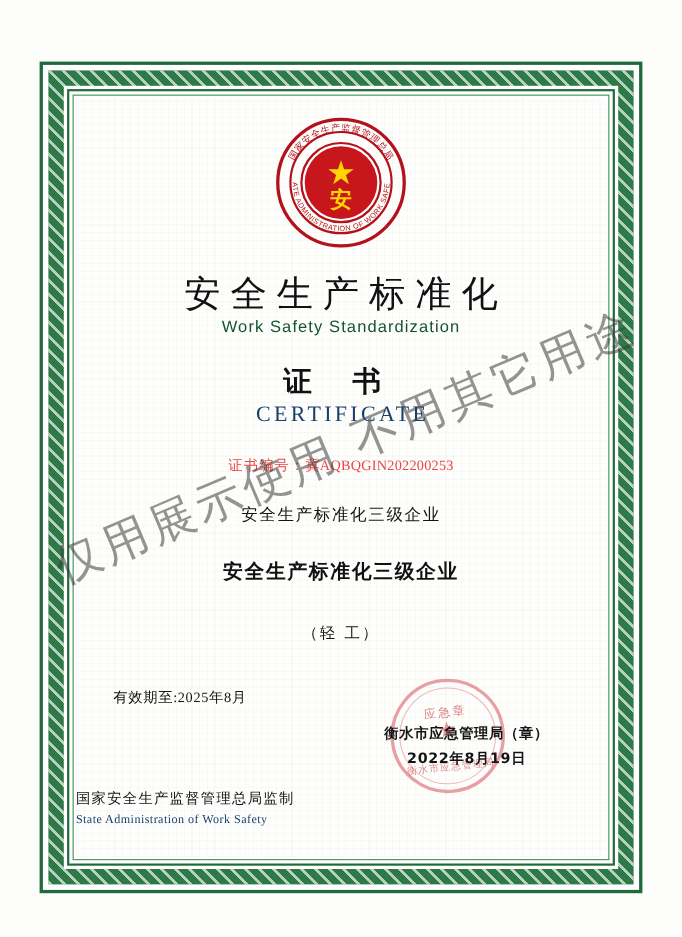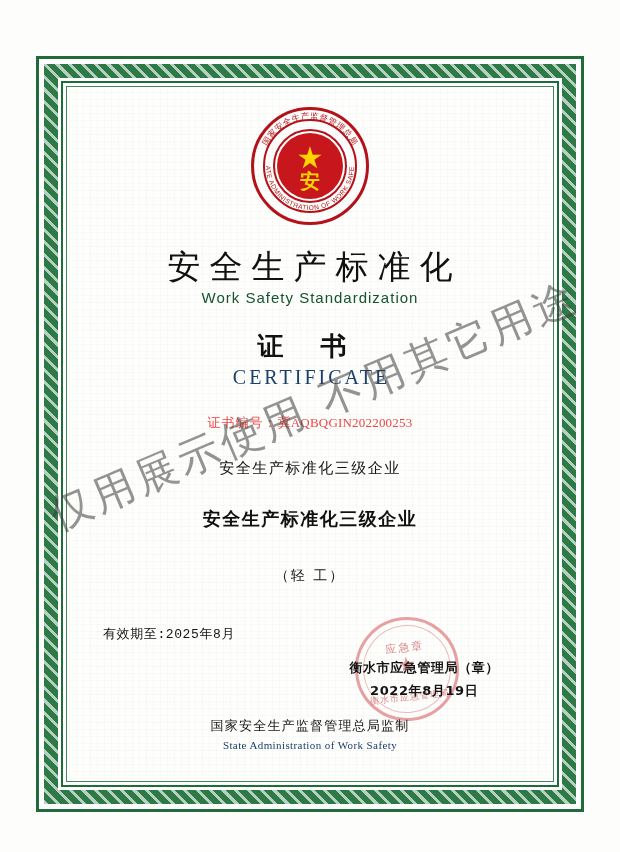--- a/index.html
+++ b/index.html
@@ -236,21 +236,21 @@
     margin-top: 22px;
   }
 
   .validity {
     position: absolute;
     left: 34px;
     top: 536px;
     font-size: 13px;
     color: #141414;
     letter-spacing: 0.6px;
-    font-family: Liberation Mono, monospace;
+    font-family: Liberation Serif, serif;
   }
 
   .issuer-block {
     position: absolute;
     right: 52px;
     top: 568px;
     text-align: center;
     font-size: 13px;
     color: #141414;
     letter-spacing: 0.6px;
@@ -305,21 +305,20 @@
     font-size: 9px;
     color: rgba(190,25,30,0.7);
     letter-spacing: 1px;
     font-family: "DejaVu Sans", "Liberation Sans", sans-serif;
   }
 
   .footer {
     position: absolute;
     left: 0; right: 0;
     bottom: 28px;
-    text-align: center;
   }
   .footer-cn {
     font-size: 13px;
     color: #141414;
     letter-spacing: 1.2px;
     font-family: "DejaVu Sans", "Liberation Sans", sans-serif;
   }
   .footer-en {
     margin-top: 4px;
     font-size: 11px;

